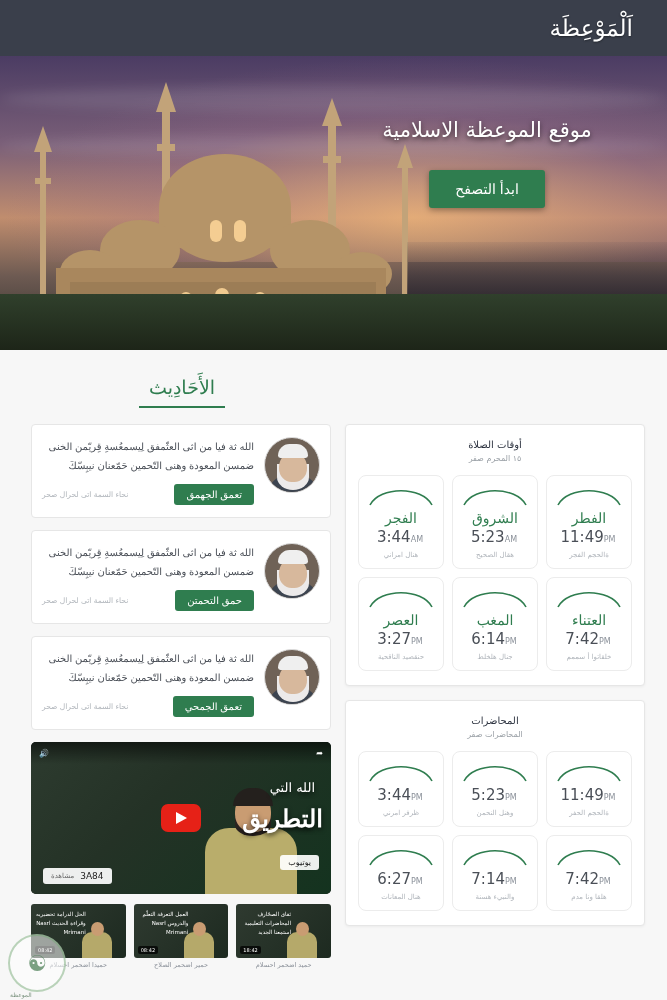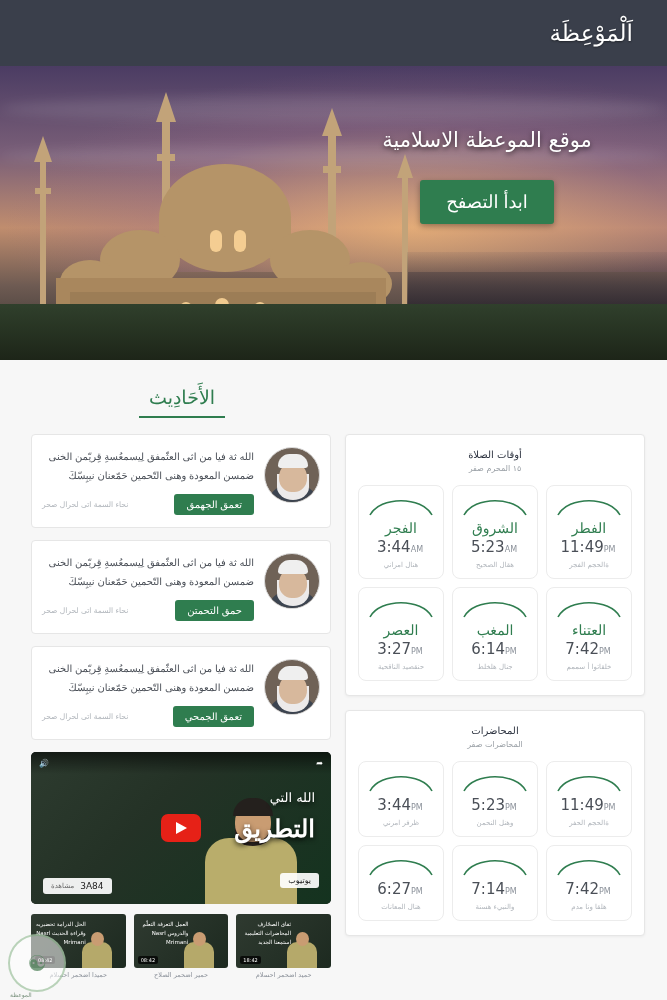--- a/index.html
+++ b/index.html
@@ -7,21 +7,21 @@
     width: 667px;
     height: 1000px;
     font-family: "DejaVu Sans", "Liberation Sans", sans-serif;
     background: #f7f7f7;
     overflow: hidden;
     position: relative;
   }
 
   
   .topbar {
-    height: 66px;
+    height: 56px;
     background: #3a3f4b;
     display: flex;
     align-items: center;
     justify-content: flex-start;
     padding: 0 34px;
   }
   .brand {
     color: #ffffff;
     font-size: 23px;
     letter-spacing: 1px;
@@ -72,21 +72,21 @@
     text-shadow: 0 2px 5px rgba(0,0,0,.6);
   }
   .hero-line2 {
     color: #fff; font-size: 21px; margin-bottom: 28px;
     text-shadow: 0 2px 5px rgba(0,0,0,.6);
   }
   .hero-btn {
     display: inline-block;
     background: #2f7d4f;
     color: #fff;
-    font-size: 18px;
+    font-size: 14px;
     padding: 11px 26px;
     border: none;
     border-radius: 3px;
     cursor: pointer;
     box-shadow: 0 2px 6px rgba(0,0,0,.35);
   }
 
   
   .section-head {
     text-align: center;
@@ -233,21 +233,21 @@
   .vp-hair { position:absolute; right:36px; bottom:88px; width:40px; height:18px; border-radius:20px 20px 0 0; background:#24201d; }
   .vp-beard{ position:absolute; right:38px; bottom:58px; width:36px; height:22px; border-radius:0 0 50% 50%; background:#2a2320; }
   .vp-body { position:absolute; right:12px; bottom:0; width:92px; height:66px; border-radius:24px 24px 0 0; background:#b9ad6b; }
   .video-title-1 {
     position: absolute; right: 16px; top: 38px;
     color: #fff; font-size: 13px;
     font-family: "DejaVu Serif", "Liberation Serif", serif;
     text-shadow: 0 2px 4px rgba(0,0,0,.7);
   }
   .video-title-2 {
-    position: absolute; right: 16px; top: 62px;
+    position: absolute; right: 8px; top: 62px;
     color: #fff; font-size: 24px; font-weight: bold;
     font-family: "DejaVu Serif", "Liberation Serif", serif;
     text-shadow: 0 2px 5px rgba(0,0,0,.8);
   }
   .yt-badge {
     position: absolute; left: 130px; top: 62px;
     width: 40px; height: 28px; background: #e62117; border-radius: 7px;
   }
   .yt-badge:after {
     content: ""; position: absolute; left: 15px; top: 8px;
@@ -264,21 +264,21 @@
   }
   .video-chip {
     position: absolute; left: 12px; bottom: 10px;
     background: rgba(255,255,255,.92);
     border-radius: 3px;
     padding: 3px 8px;
     font-size: 9px; color: #222;
     display: flex; align-items: center; gap: 6px;
   }
   .video-chip-right {
-    position: absolute; right: 12px; bottom: 16px;
+    position: absolute; right: 12px; bottom: 24px;
     background: rgba(255,255,255,.92);
     border-radius: 3px;
     padding: 3px 8px;
     font-size: 8px; color: #222;
   }
   .thumbs {
     display: grid;
     grid-template-columns: repeat(3, 1fr);
     gap: 8px;
   }

